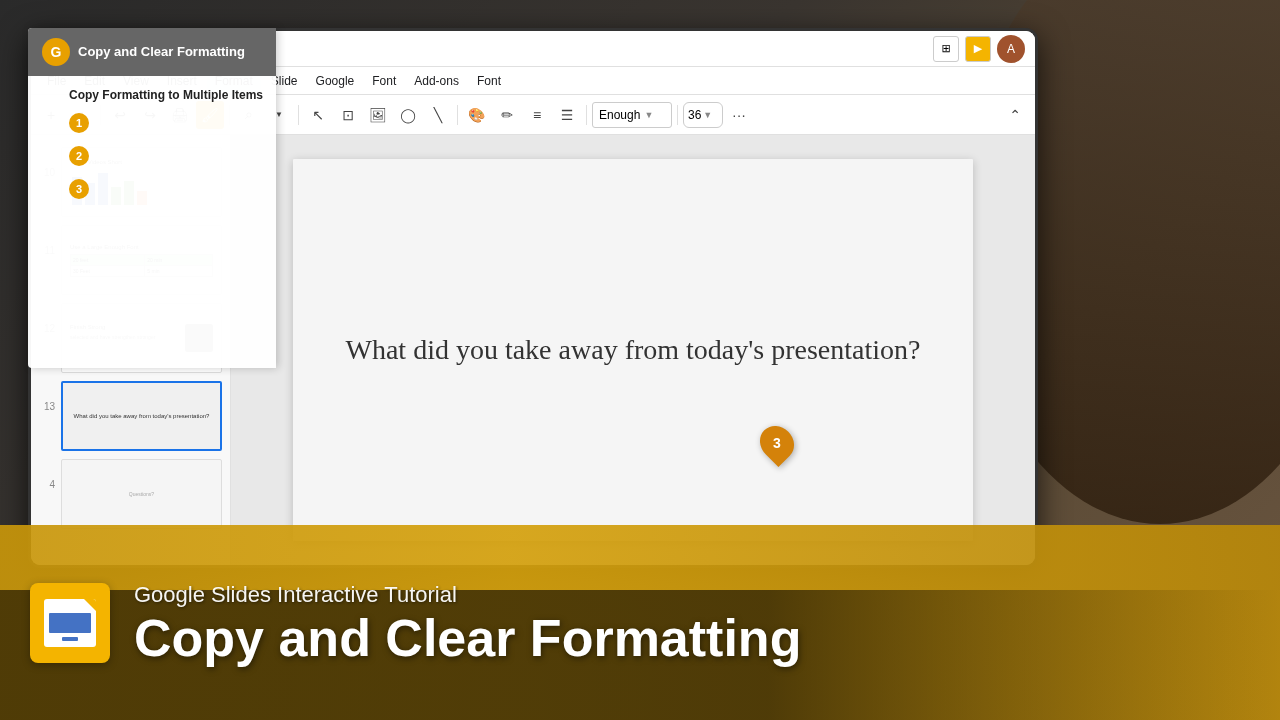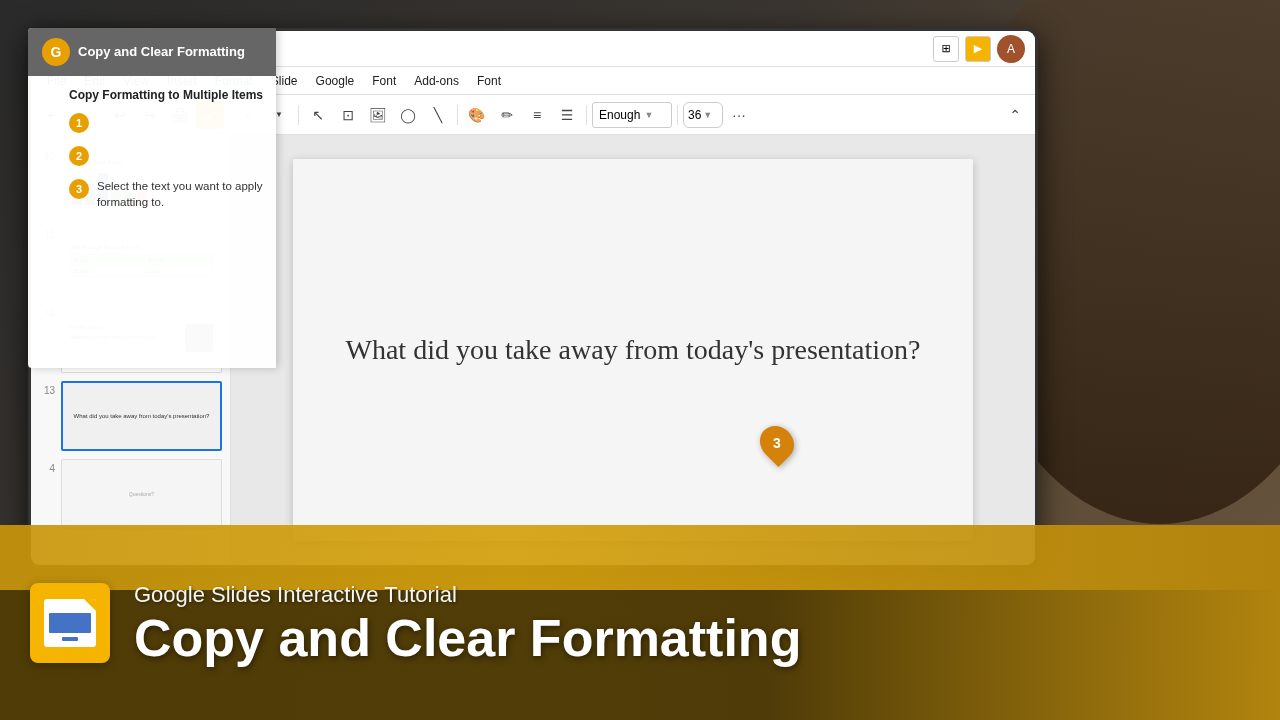--- a/index.html
+++ b/index.html
@@ -216,21 +216,21 @@
     }
     .slide-thumb.active .thumb-img {
       border: 2px solid #1a73e8;
     }
 
     .slide-num {
       font-size: 10px;
       color: #888;
       min-width: 16px;
       text-align: right;
-      margin-top: 4px;
+      margin-top: 20px;
     }
 
     .thumb-img {
       flex: 1;
       height: 70px;
       background: #fff;
       border: 1px solid #ddd;
       border-radius: 2px;
       display: flex;
       align-items: center;
@@ -702,21 +702,20 @@
     <div class="step-item">
       <div class="step-circle">
         <span>2</span>
       </div>
     </div>
 
     <div class="step-item">
       <div class="step-circle">
         <span>3</span>
       </div>
-      <div class="step-text">Select the text you want to apply formatting to.</div>
     </div>
   </div>
 </div>
 
 <div class="bottom-banner">
   <div class="banner-gold-bg"></div>
   <div class="banner-dark-stripe"></div>
   <div class="banner-content">
     <div class="banner-icon">
       <div style="position:relative;">

